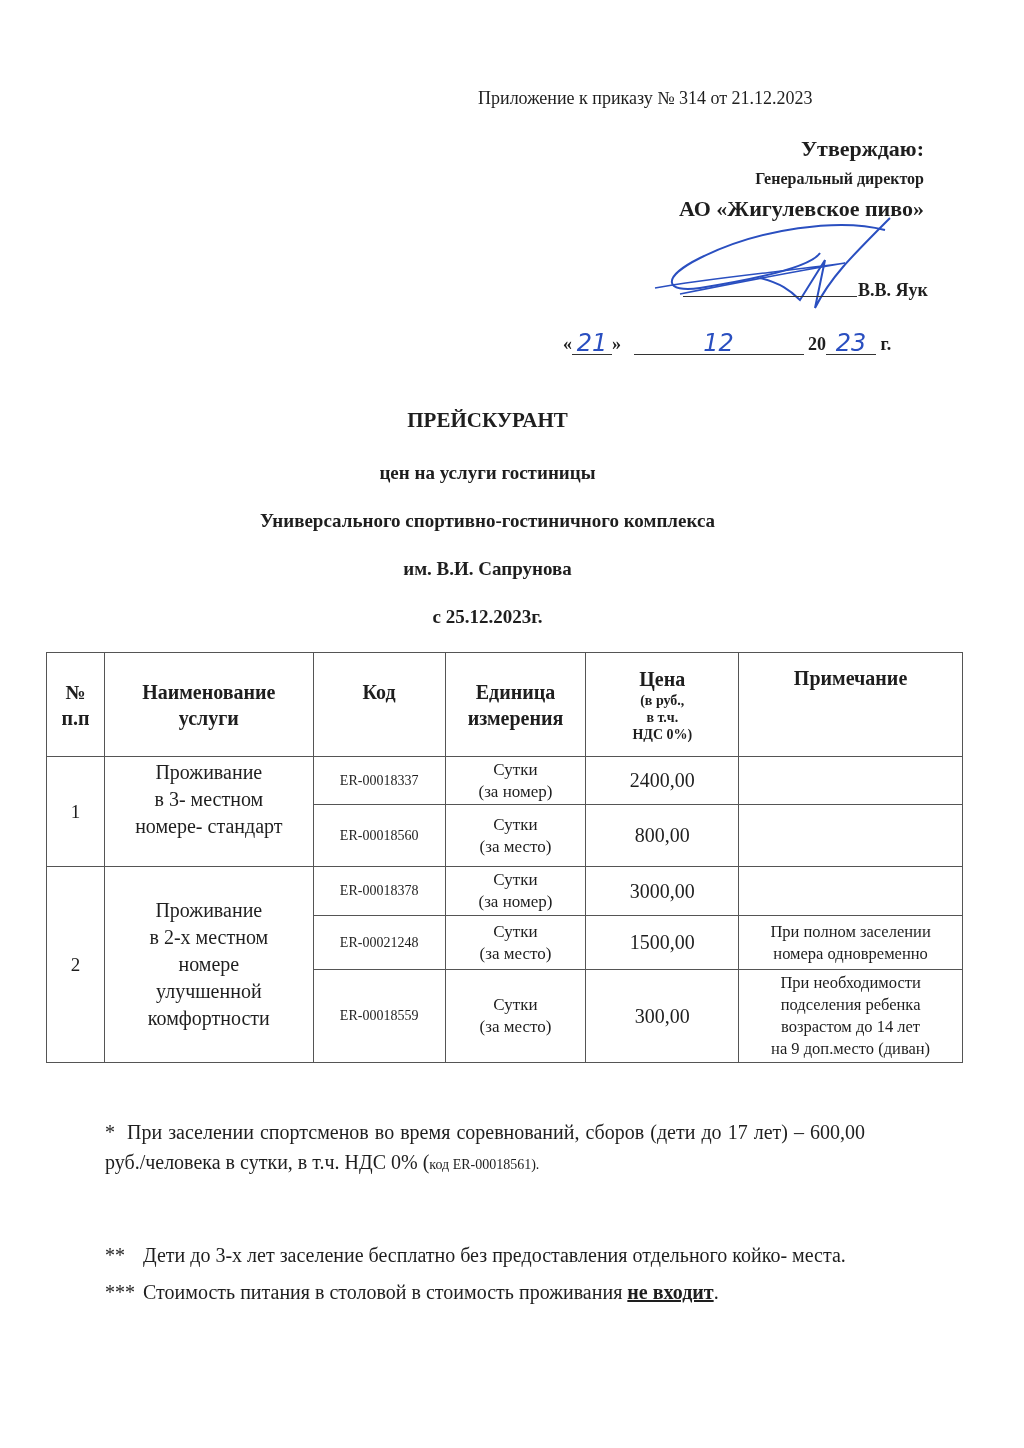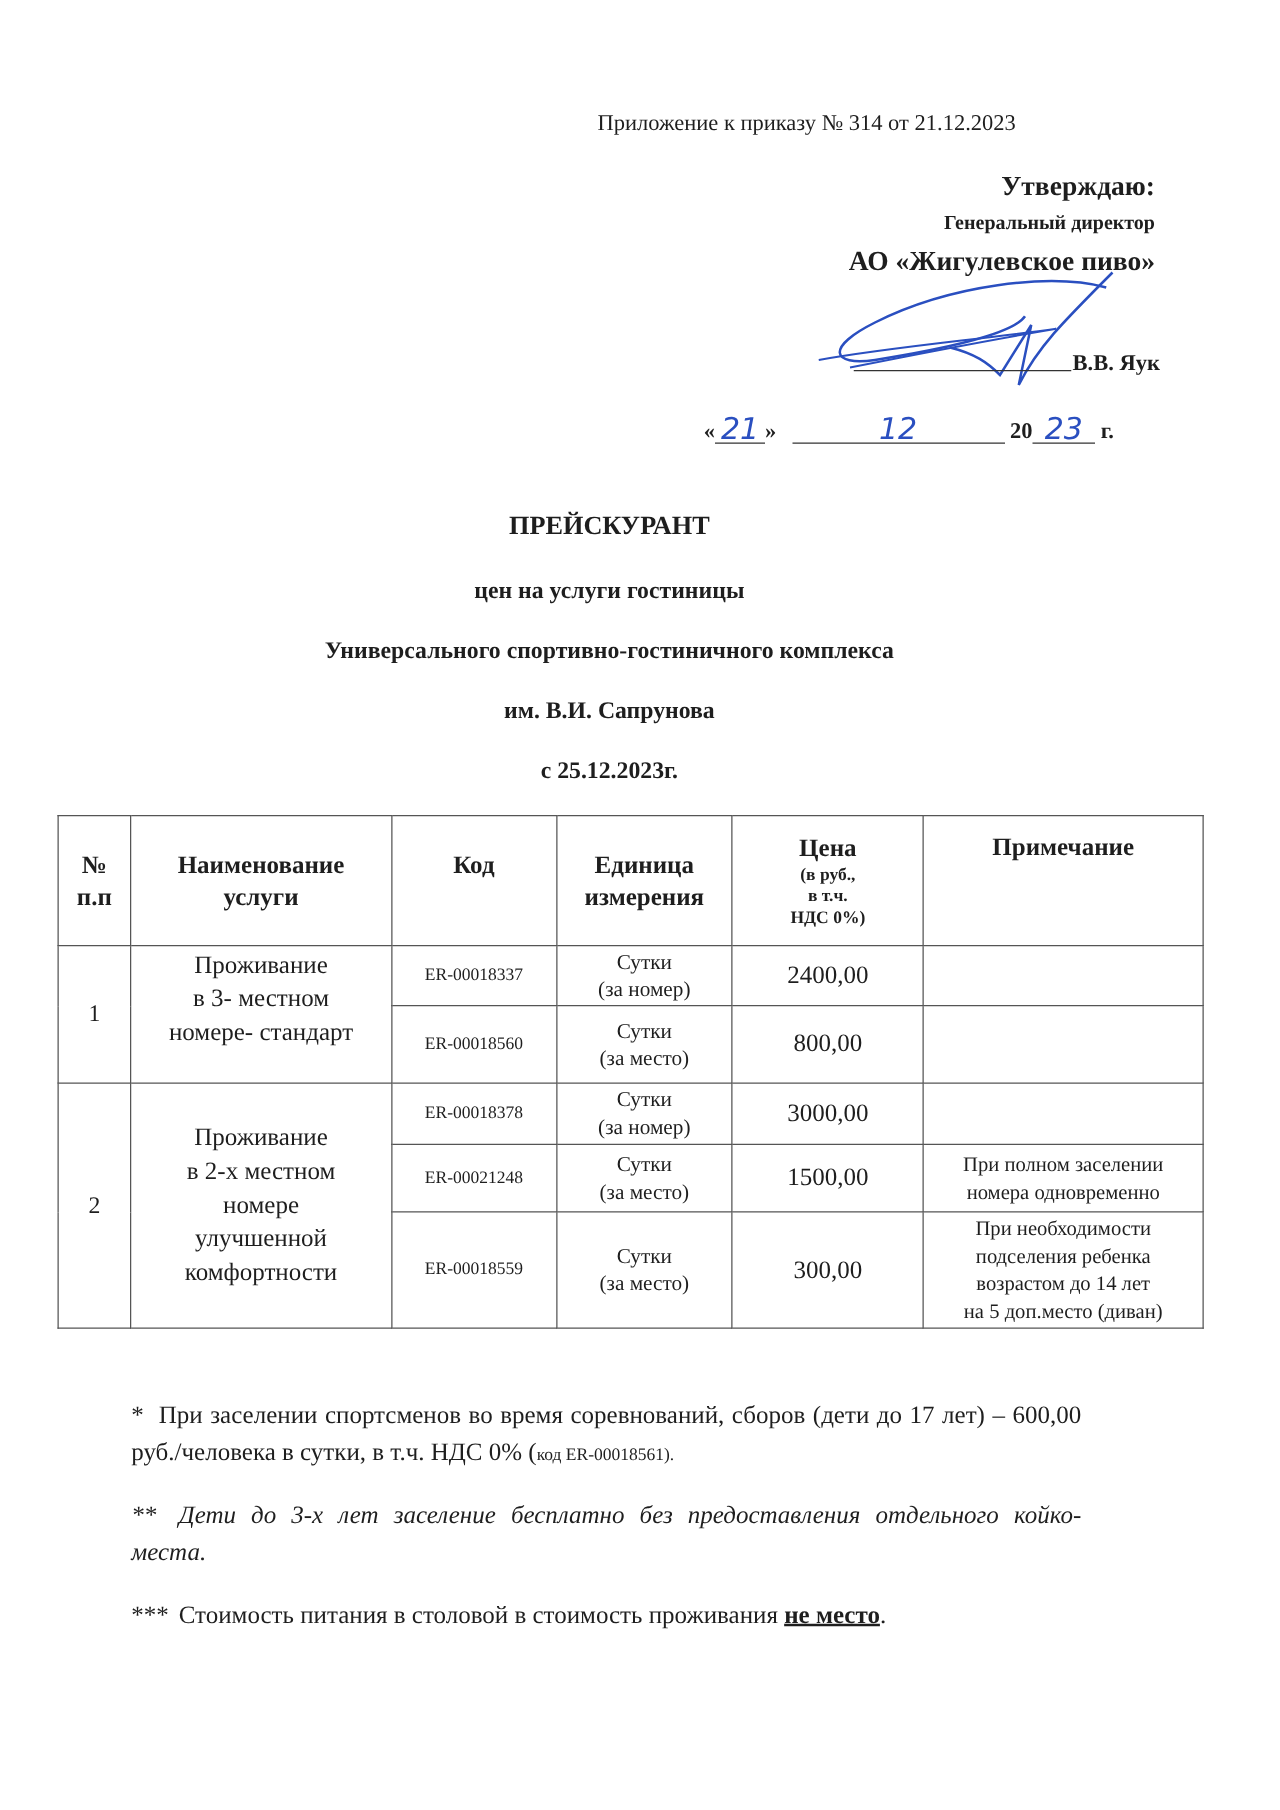--- a/index.html
+++ b/index.html
@@ -31,21 +31,21 @@
   th .sub { font-size: 14px; line-height: 17px; display: block; }
   th .big { font-size: 20px; display: block; line-height: 26px; }
   td.num { font-size: 19px; }
   td.name { font-size: 20px; line-height: 27px; }
   td.code { font-size: 14px; }
   td.unit { font-size: 17px; line-height: 22px; }
   td.price-cell { font-size: 20px; }
   td.note { font-size: 16.5px; line-height: 22px; text-align: left; padding-left: 10px; white-space: nowrap; }
   .footnote { left: 105px; width: 760px; font-size: 20px; line-height: 30px; text-align: justify; }
   .fn1 { top: 1117px; }
-  .fn2 { top: 1197px; font-style: italic; }
+  .fn2 { top: 1240px; }
   .fn3 { top: 1277px; }
   .small-code { font-size: 14px; margin-top: 28px; }
   .emph { font-weight: bold; text-decoration: underline; }
   .mark { display: inline-block; width: 22px; }
   .mark3 { display: inline-block; width: 38px; }
   .mark2 { display: inline-block; width: 38px; }
 </style>
 </head>
 <body>
 
@@ -173,27 +173,27 @@
       <td class="code">ER-00018559</td>
       <td class="unit">
         <div>Сутки</div>
         <div>(за место)</div>
       </td>
       <td class="price-cell">300,00</td>
       <td class="note">
         <div>При необходимости</div>
         <div>подселения ребенка</div>
         <div>возрастом до 14 лет</div>
-        <div>на 5 доп.место (диван)</div>
+        <div>на 9 доп.место (диван)</div>
       </td>
     </tr>
   </tbody>
 </table>
 
 <div class="abs footnote fn1">
   <span class="mark">*</span><span>При заселении спортсменов во время соревнований, сборов (дети до 17 лет) – 600,00 руб./человека в сутки, в т.ч. НДС 0% (</span><span class="small-code">код ER-00018561</span><span class="small-code">).</span>
 </div>
 <div class="abs footnote fn2">
   <span class="mark2">**</span><span>Дети до 3-х лет заселение бесплатно без предоставления отдельного койко- места.</span>
 </div>
 <div class="abs footnote fn3">
-  <span class="mark3">***</span><span>Стоимость питания в столовой в стоимость проживания </span><span class="emph">не место</span><span>.</span>
+  <span class="mark3">***</span><span>Стоимость питания в столовой в стоимость проживания </span><span class="emph">не входит</span><span>.</span>
 </div>
 
 </body></html>

